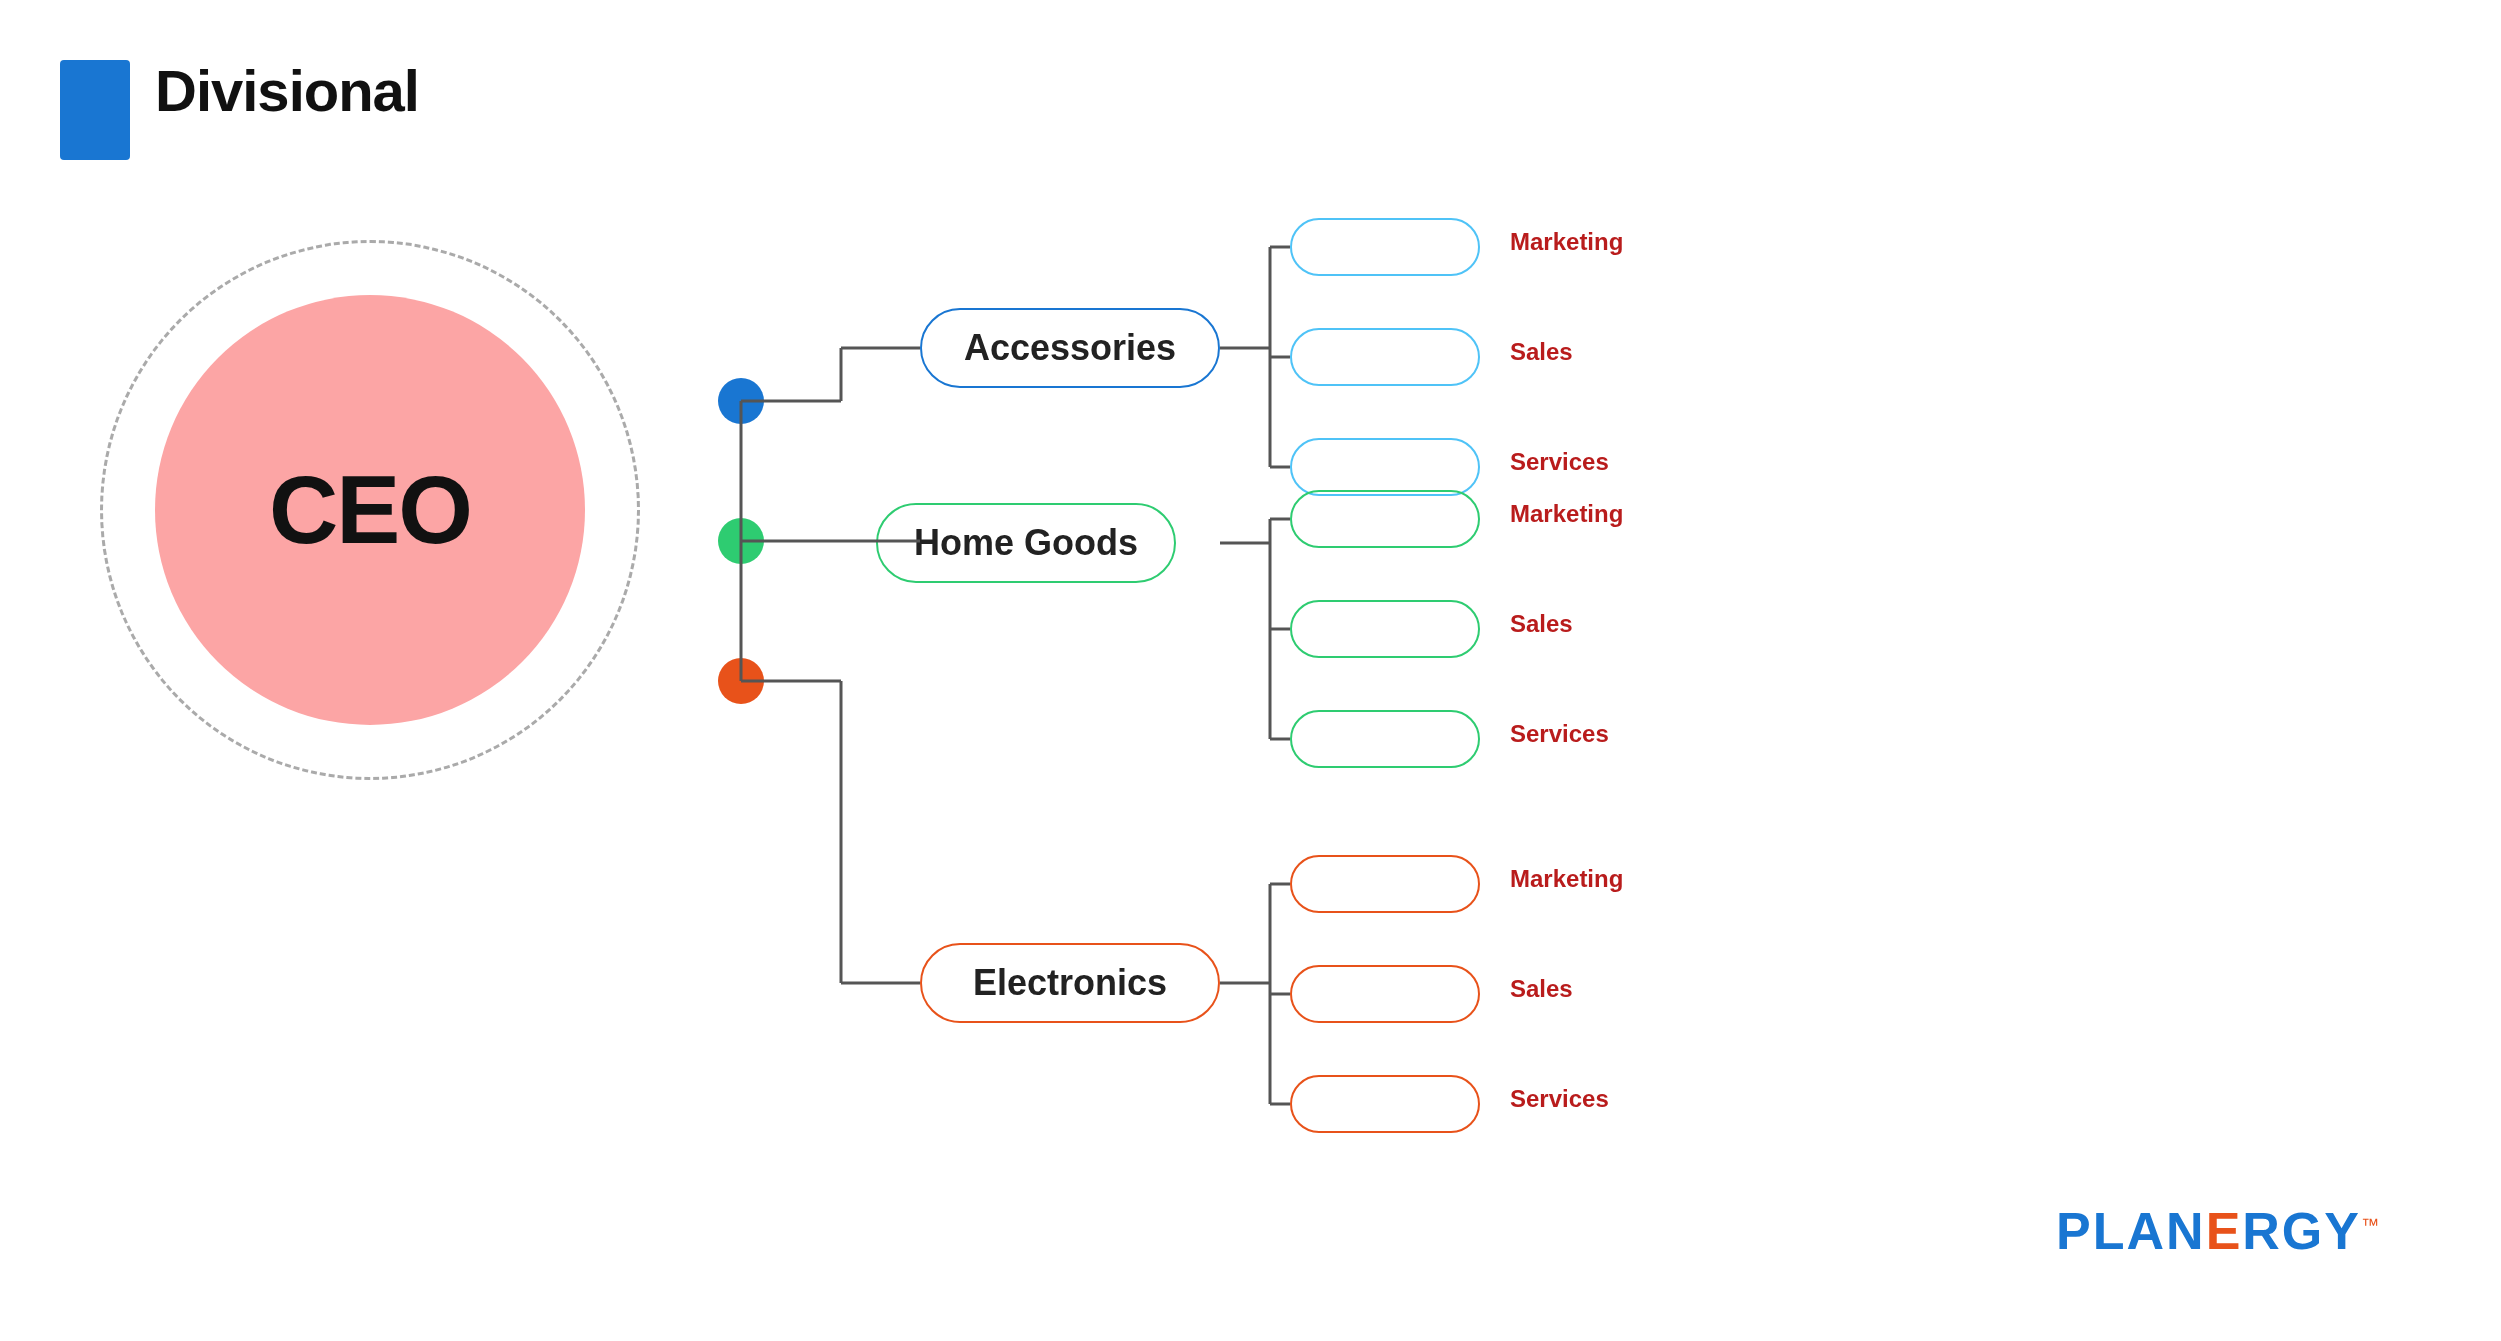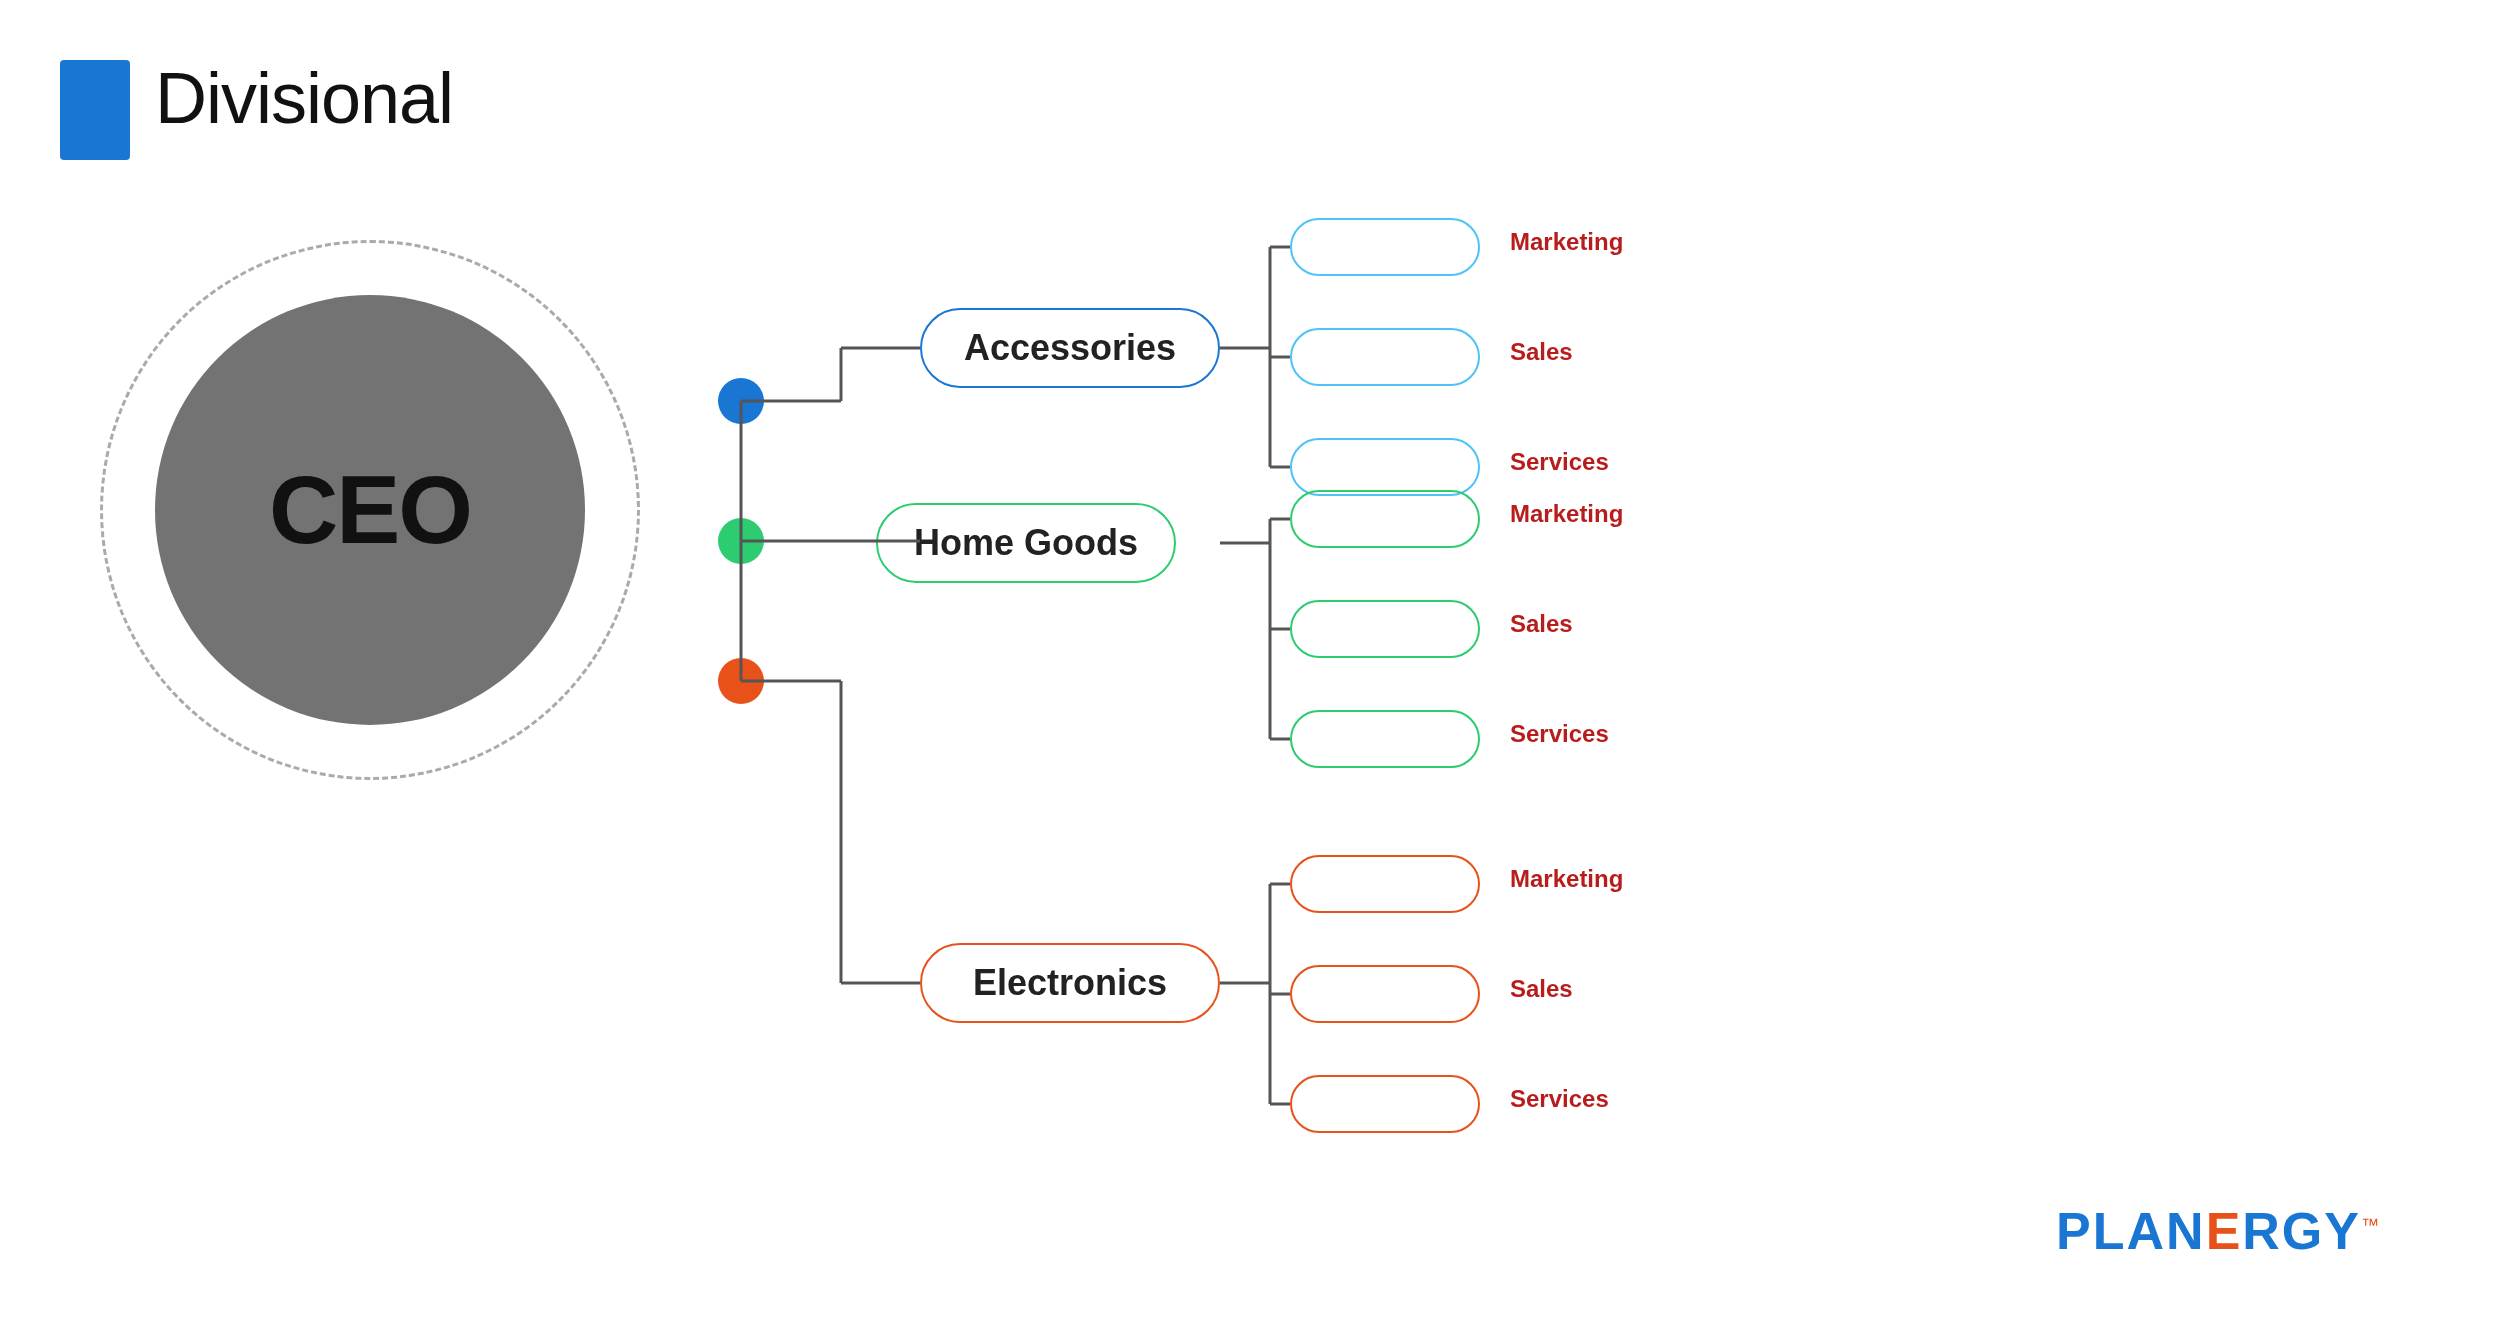--- a/index.html
+++ b/index.html
@@ -31,23 +31,23 @@
     }
 
     .title-subtitle {
       font-size: 38px;
       color: #333;
       font-weight: 400;
       letter-spacing: 0.5px;
     }
 
     .title-main {
-      font-size: 72px;
+      font-size: 58px;
       color: #111;
-      font-weight: 400;
+      font-weight: 700;
       letter-spacing: -1px;
       margin-top: 2px;
     }
 
     
     .ceo-area {
       position: absolute;
       top: 240px;
       left: 100px;
     }
@@ -59,21 +59,21 @@
       border: 3px dashed #aaa;
       position: absolute;
       top: 0;
       left: 0;
     }
 
     .ceo-circle {
       width: 430px;
       height: 430px;
       border-radius: 50%;
-      background: #737373;
+      background: #fca5a5;
       position: absolute;
       top: 55px;
       left: 55px;
       display: flex;
       align-items: center;
       justify-content: center;
     }
 
     .ceo-label {
       font-size: 96px;

